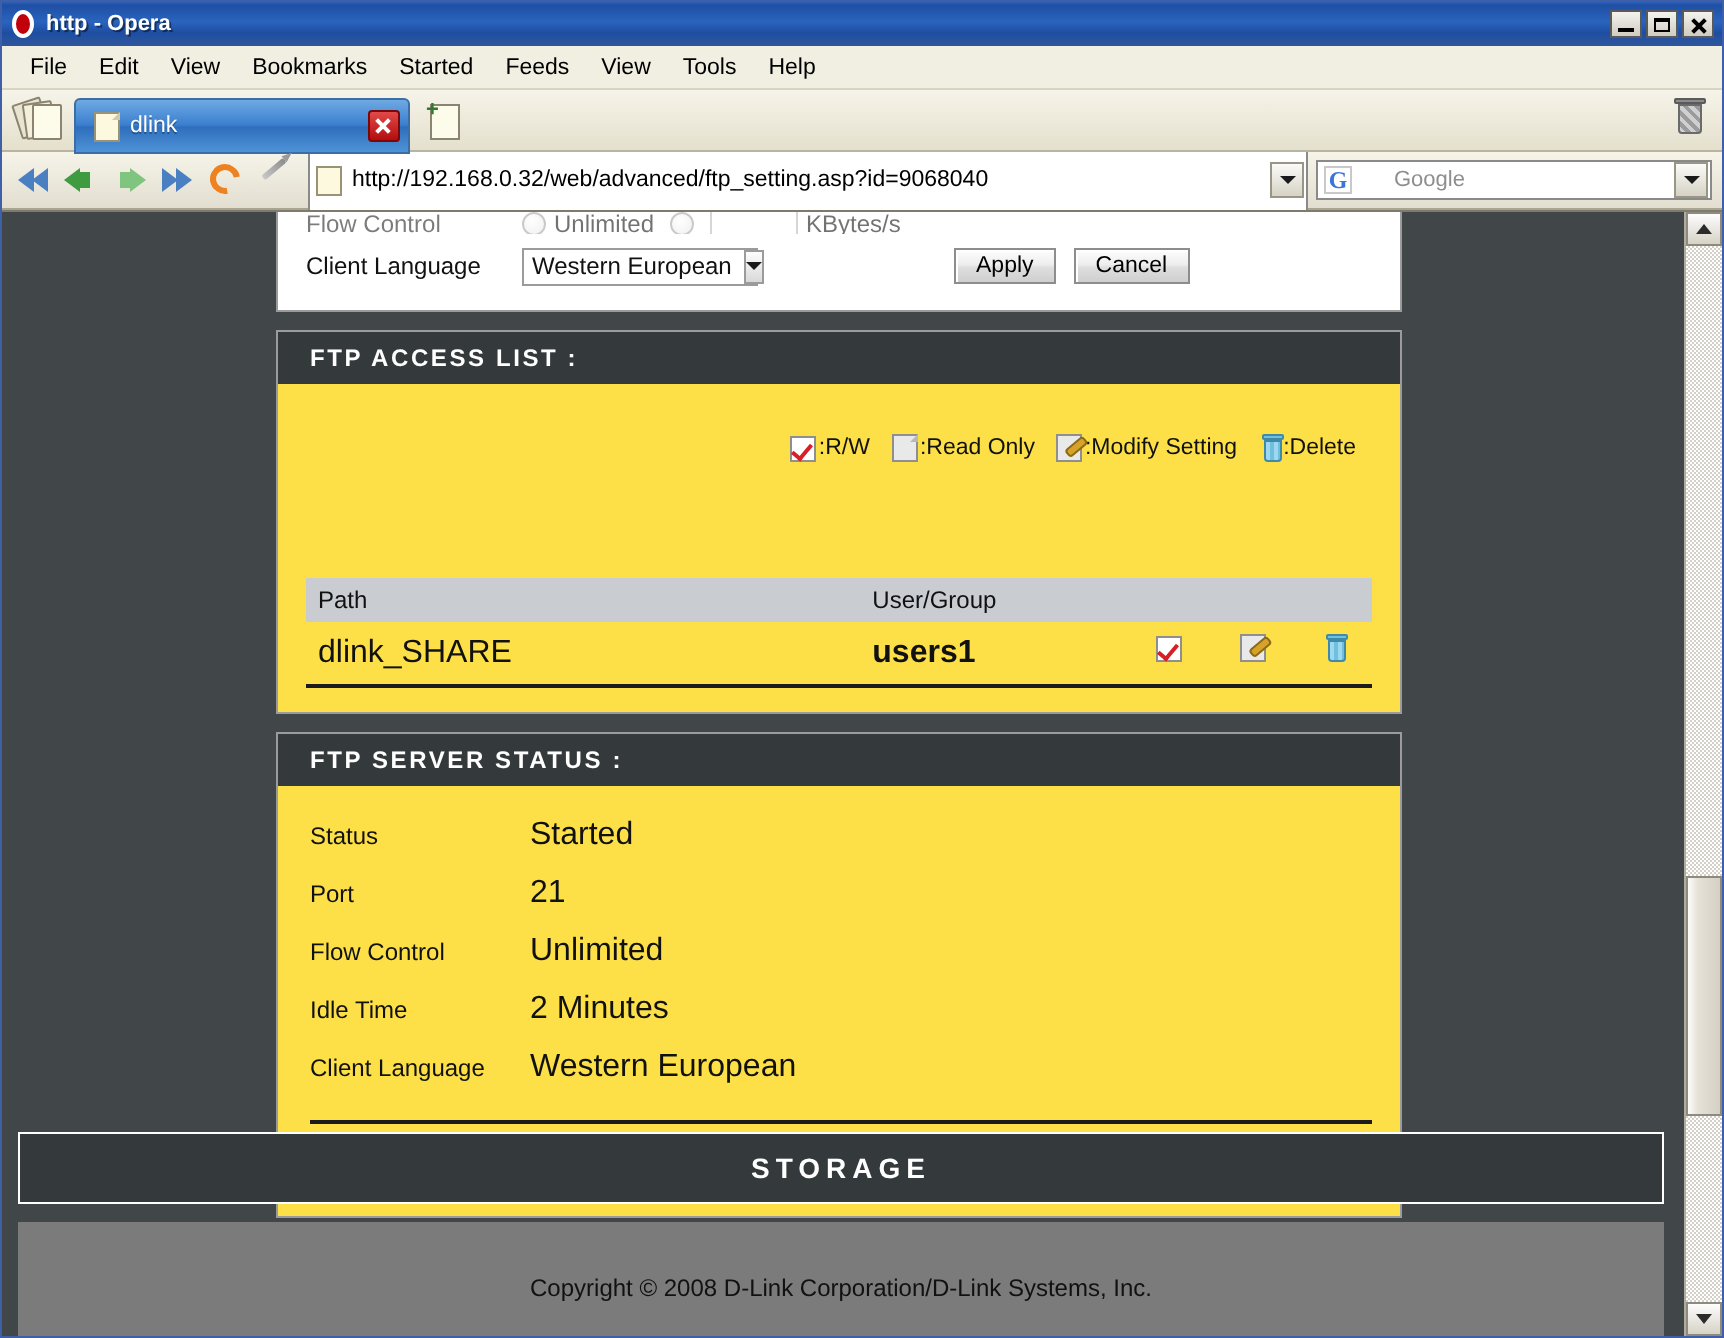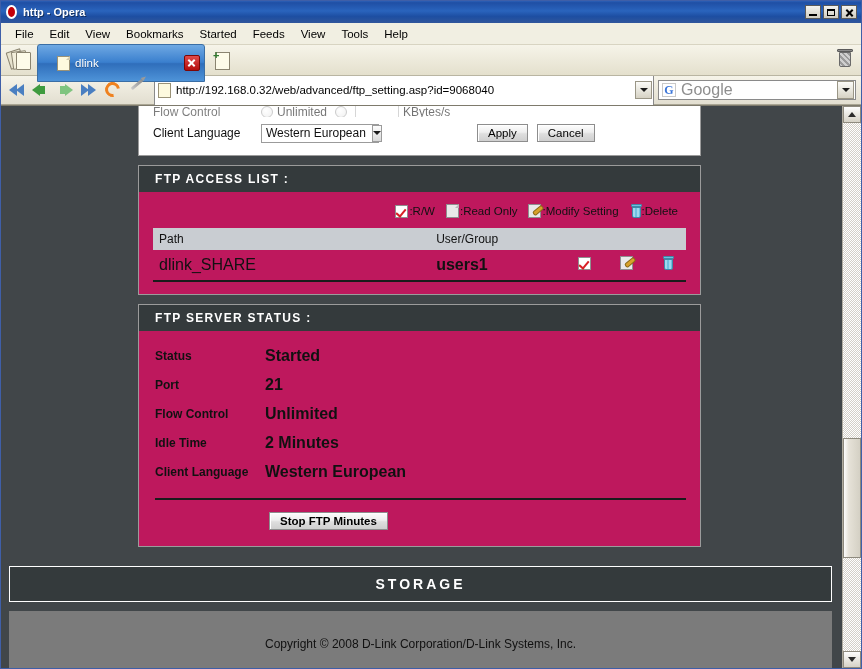--- a/index.html
+++ b/index.html
@@ -93,27 +93,27 @@
   .tabs-icon {
     width: 26px; height: 24px; margin: 0 4px 0 2px;
     position: relative; flex:0 0 26px;
   }
   .pg { position:absolute; width:13px; height:16px; background:#fdfbe9; border:1px solid #8a8470; border-radius:1px; }
   .tabs-icon .pg:nth-child(1){ left:1px; top:2px; transform:rotate(-18deg); background:#e8e4cf;}
   .tabs-icon .pg:nth-child(2){ left:5px; top:3px; transform:rotate(-8deg); background:#f3efdb;}
   .tabs-icon .pg:nth-child(3){ left:9px; top:4px; background:#fdfbe9;}
 
   .tab {
-    height: 38px;
+    height: 28px;
     min-width: 168px;
     display: flex; align-items:center;
     background: linear-gradient(to bottom,#6fa9e3 0%,#3a7fce 48%,#2f6ebb 52%,#4e93d8 100%);
     border: 1px solid #3a6ea5;
     border-radius: 3px 3px 0 0;
-    padding: 0 4px 0 19px;
+    padding: 0 4px 0 9px;
     box-sizing: border-box;
     position: relative; top: 3px;
   }
   .tab-fav {
     width: 11px; height: 13px; flex:0 0 11px;
     background: #fdf9de; border:1px solid #9a9277;
     margin-right: 5px;
     position: relative;
   }
   .tab-fav::after{
@@ -208,21 +208,21 @@
     width: 198px; flex:0 0 198px; height:20px;
     background:#fff; border:1px solid #8a8a8a;
     display:flex; align-items:center; padding-left:3px; box-sizing:border-box;
   }
   .g-icon{
     width:14px;height:14px;flex:0 0 14px;margin-right:5px;
     border:1px solid #c9c9c9; box-sizing:border-box;
     font-size:12px; line-height:12px; font-weight:bold; color:#3b75d8;
     text-align:center; background:#fff; font-family:"Liberation Serif",serif;
   }
-  .search-text{ flex:1 1 auto; color:#8e8e8e; font-size:16px;}
+  .search-text{ flex:1 1 auto; color:#8e8e8e; font-size:11px;margin-left:16px;}
 
   
   .viewport{
     flex:1 1 auto;
     position: relative;
     background:#414649;
     display:flex;
     overflow:hidden;
     border-top:1px solid #7e7a6c;
   }
@@ -236,21 +236,21 @@
     position:absolute; left:0; top:0; right:0;
     background:#414649;
   }
   
   .content-col{
     position:absolute;
     left: 137px; top: 0px;
     width: 563px;
   }
   .panel{
-    background:#be185d;
+    background:#fde047;
     border:1px solid #9b9b9b;
     box-sizing:border-box;
     margin-bottom: 9px;
   }
   .panel-head{
     background:#343a3c;
     color:#ffffff;
     font-size:12px;
     font-weight:bold;
     letter-spacing:1.3px;
@@ -339,21 +339,21 @@
     box-shadow: 0 0 0 1px #8a6a18;
   }
   .ic-trash{
     width:11px;height:14px; display:inline-block; position:relative;
   }
   .ic-trash .tl{ position:absolute;left:0;top:0;width:11px;height:3px;background:#6fc0e0;border:1px solid #3f8aa8;box-sizing:border-box;border-radius:1px;}
   .ic-trash .tb{ position:absolute;left:1px;top:3px;width:9px;height:11px;
     background: linear-gradient(to right,#9fd8ee 0 2px,#6fc0e0 2px 4px,#9fd8ee 4px 6px,#6fc0e0 6px 9px);
     border:1px solid #3f8aa8; box-sizing:border-box; border-radius:0 0 2px 2px;}
 
-  table.acl{ width:100%; border-collapse:collapse; }
+  table.acl{ width:100%; border-collapse:collapse;margin-top:48px; }
   table.acl th{
     background:#c9cdd2; color:#111; font-weight:normal;
     text-align:left; font-size:12px; padding: 4px 0 4px 6px;
   }
   table.acl td{
     font-size:16px; color:#111; padding: 6px 0 6px 6px;
     border-bottom: 2px solid #1b1b1b;
   }
   td.user{ font-weight:bold; }
   td.act{ text-align:center; width: 36px; }
@@ -534,21 +534,21 @@
                     <span class="caret"></span>
                   </span>
               </span>
               <span class="btn" style="margin-left:98px;">Apply</span>
               <span class="btn" style="margin-left:9px;">Cancel</span>
             </div>
           </div>
 
           <div class="panel">
             <div class="panel-head">FTP ACCESS LIST :</div>
-            <div class="panel-body" style="padding-top:0;">
+            <div class="panel-body" style="padding-top:13px;">
               <div class="legend">
                 <span class="leg-item">
                   <span class="ic-check"></span>
                   <span>:R/W</span>
                 </span>
                 <span class="leg-item">
                   <span class="ic-page"></span>
                   <span>:Read Only</span>
                 </span>
                 <span class="leg-item">
@@ -577,21 +577,21 @@
                   <td class="act"><span class="ic-modify"></span></td>
                   <td class="act"><span class="ic-trash"><span class="tl"></span><span class="tb"></span></span></td>
                 </tr>
               </tbody>
                 </table>
             </div>
           </div>
 
           <div class="panel">
             <div class="panel-head">FTP SERVER STATUS :</div>
-            <div class="panel-body" style="padding-left:0; padding-right:0; padding-top:10px;font-weight:bold;">
+            <div class="panel-body" style="padding-left:0; padding-right:0; padding-top:10px;">
               <div class="srow">
                 <span class="skey">Status</span>
                 <span class="sval">Started</span>
               </div>
               <div class="srow">
                 <span class="skey">Port</span>
                 <span class="sval">21</span>
               </div>
               <div class="srow">
                 <span class="skey">Flow Control</span>

